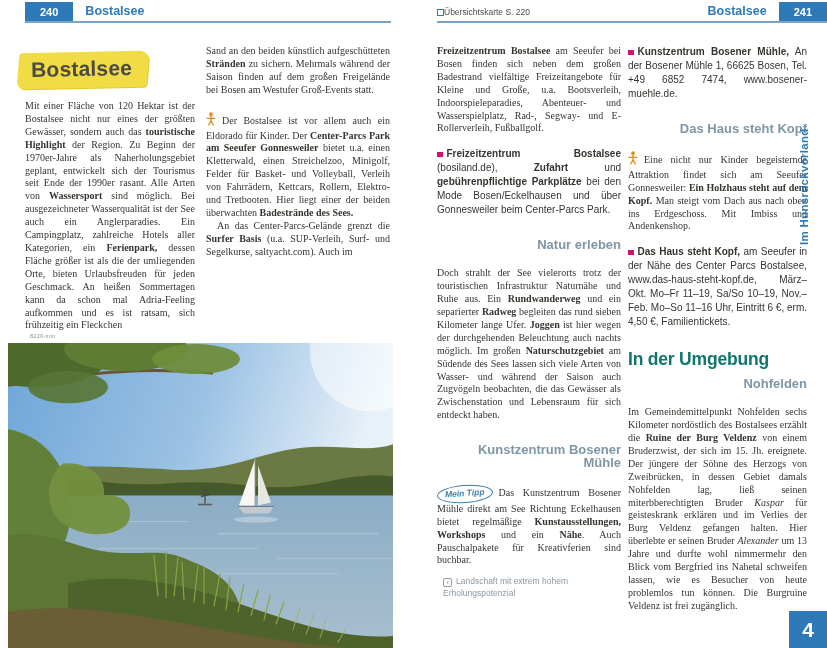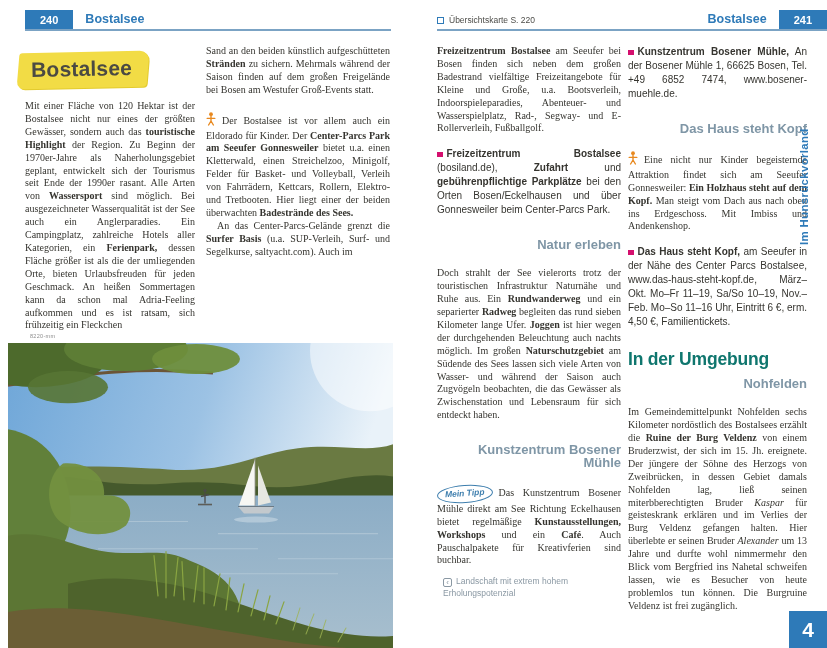--- a/index.html
+++ b/index.html
@@ -1,25 +1,25 @@
 <!DOCTYPE html>
 <html><head>
 <meta charset="utf-8">
 <style>
   * { margin:0; padding:0; box-sizing:border-box; }
   body { background:#e8e8e8; font-family:"Liberation Serif", serif; }
   .page { position:relative; width:827px; height:648px; background:#ffffff; overflow:hidden; color:#35342f; }
 
   
-  .hdr { position:absolute; top:10px; display:flex; align-items:flex-end; border-bottom:2px solid #7ba3c4; }
+  .hdr { position:absolute; top:2px; display:flex; align-items:flex-end; border-bottom:2px solid #7ba3c4; }
   .hdr-left { left:25px; width:366px; }
   .hdr-right { left:437px; width:390px; justify-content:space-between; }
   .pagenum-box { background:#2e7ab8; color:#fff; font-family:"Liberation Sans", sans-serif; font-weight:bold; font-size:11px; padding:4px 15px 3px; }
   .hdr-section { color:#2e7ab8; font-family:"Liberation Sans", sans-serif; font-weight:bold; font-size:12.5px; padding:0 12px 3px; }
-  .mapref { display:flex; align-items:center; gap:5px; font-family:"Liberation Sans", sans-serif; font-size:8.5px; color:#4c4c48; padding-bottom:4px; }
+  .mapref { display:flex; align-items:center; font-family:"Liberation Sans", sans-serif; font-size:8.5px; color:#4c4c48; padding-bottom:4px; }
   .map-icon { width:7px; height:7px; border:1.2px solid #2e7ab8; background:#fff; display:inline-block; }
   .hdr-right-end { display:flex; align-items:flex-end; }
 
   
   .title-wrap { position:absolute; left:18px; top:52px; }
   .title-hl { display:inline-block; background:#f2dc45; padding:5px 16px 7px 13px; transform:rotate(-1.2deg) skewX(-6deg); border-radius:3px 10px 4px 8px; box-shadow:1px 1px 0 #e3cb2e; }
   .title-hl span { display:inline-block; transform:skewX(6deg); font-family:"Liberation Sans", sans-serif; font-weight:bold; font-size:21px; color:#4b4a43; letter-spacing:0.2px; }
 
   
   .col { position:absolute; overflow:hidden; }
@@ -174,25 +174,25 @@
       <path d="M0,42 C60,34 120,22 205,30" stroke="#6b5537" stroke-width="3" fill="none"></path>
       <ellipse cx="28" cy="14" rx="72" ry="30" fill="#4d6a2c"></ellipse>
       <ellipse cx="118" cy="6" rx="62" ry="22" fill="#5d7d35"></ellipse>
       <ellipse cx="188" cy="16" rx="44" ry="15" fill="#6e8e3c" opacity="0.95"></ellipse>
       <ellipse cx="60" cy="44" rx="40" ry="16" fill="#587634" opacity="0.9"></ellipse>
     </svg>
   </div>
 
   <div class="col col3 body-text">
     <p><span class="seg-b">Freizeitzentrum Bostalsee</span><span> am Seeufer bei Bosen finden sich neben dem großen Badestrand vielfältige Freizeitangebote für Kleine und Große, u.a. Bootsverleih, Indoorspieleparadies, Abenteuer- und Wasserspielplatz, Rad-, Segway- und E-Rollerverleih, Fußballgolf.</span></p>
-    <p class="info mt-i"><span class="bullet"></span><span><span class="seg-b">Freizeitzentrum Bostalsee</span><span> (bosiland.de), </span><span class="seg-b">Zufahrt</span><span> und </span><span class="seg-b">gebührenpflichtige Parkplätze</span><span> bei den Orten Bosen/Eckelhausen und über Gonnesweiler beim Center-Parcs Park.</span></span></p>
+    <p class="info mt-i"><span class="bullet"></span><span><span class="seg-b">Freizeitzentrum Bostalsee</span><span> (bosiland.de), </span><span class="seg-b">Zufahrt</span><span> und </span><span class="seg-b">gebührenpflichtige Parkplätze</span><span> bei den Mode Bosen/Eckelhausen und über Gonnesweiler beim Center-Parcs Park.</span></span></p>
     <div class="sec-head mt-h">Natur erleben</div>
     <p class="mt-p"><span>Doch strahlt der See vielerorts trotz der touristischen Infrastruktur Naturnähe und Ruhe aus. Ein </span><span class="seg-b">Rundwanderweg</span><span> und ein separierter </span><span class="seg-b">Radweg</span><span> begleiten das rund sieben Kilometer lange Ufer. </span><span class="seg-b">Joggen</span><span> ist hier wegen der durchgehenden Beleuchtung auch nachts möglich. Im großen </span><span class="seg-b">Naturschutzgebiet</span><span> am Südende des Sees lassen sich viele Arten von Wasser- und während der Saison auch Zugvögeln beobachten, die das Gewässer als Zwischenstation und Lebensraum für sich entdeckt haben.</span></p>
     <div class="sec-head mt-h">Kunstzentrum Bosener Mühle</div>
-    <p class="mt-p"><span class="tip-badge">Mein Tipp</span><span><span>Das Kunstzentrum Bosener Mühle direkt am See Richtung Eckelhausen bietet regelmäßige </span><span class="seg-b">Kunstausstellungen, Workshops</span><span> und ein </span><span class="seg-b">Café</span><span>. Auch Pauschalpakete für Kreativferien sind buchbar.</span></span></p>
+    <p class="mt-p"><span class="tip-badge">Mein Tipp</span><span><span>Das Kunstzentrum Bosener Mühle direkt am See Richtung Eckelhausen bietet regelmäßige </span><span class="seg-b">Kunstausstellungen, Workshops</span><span> und ein </span><span class="seg-b">Nähe</span><span>. Auch Pauschalpakete für Kreativferien sind buchbar.</span></span></p>
   </div>
 
   <div class="caption">
     <span class="cap-icon">‹</span><span>Landschaft mit extrem hohem Erholungspotenzial</span>
   </div>
 
   <div class="col col4 body-text">
     <p class="info"><span class="bullet"></span><span><span class="seg-b">Kunstzentrum Bosener Mühle,</span><span> An der Bosener Mühle 1, 66625 Bosen, Tel. +49 6852 7474, www.bosener-muehle.de.</span></span></p>
     <div class="sec-head mt-h">Das Haus steht Kopf</div>
     <p class="mt-p"><span class="child-icon"><svg width="10" height="14" viewBox="0 0 10 14">

